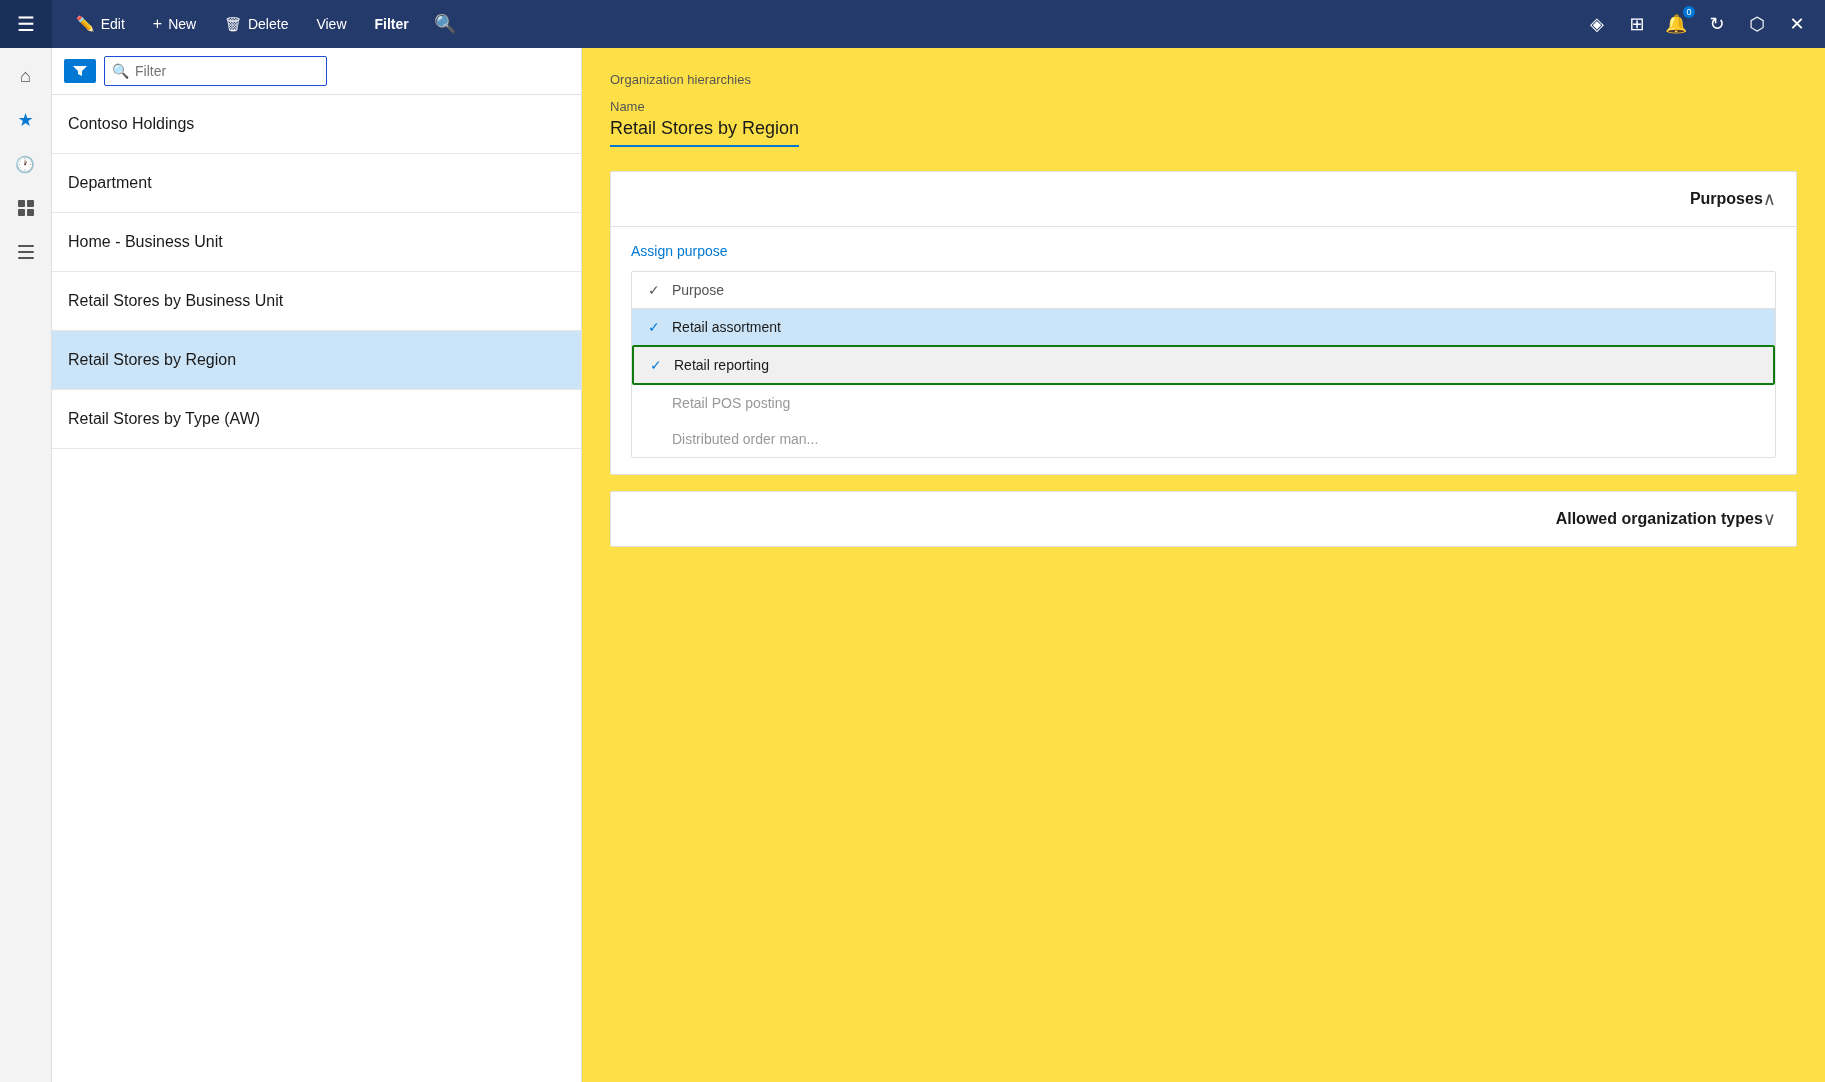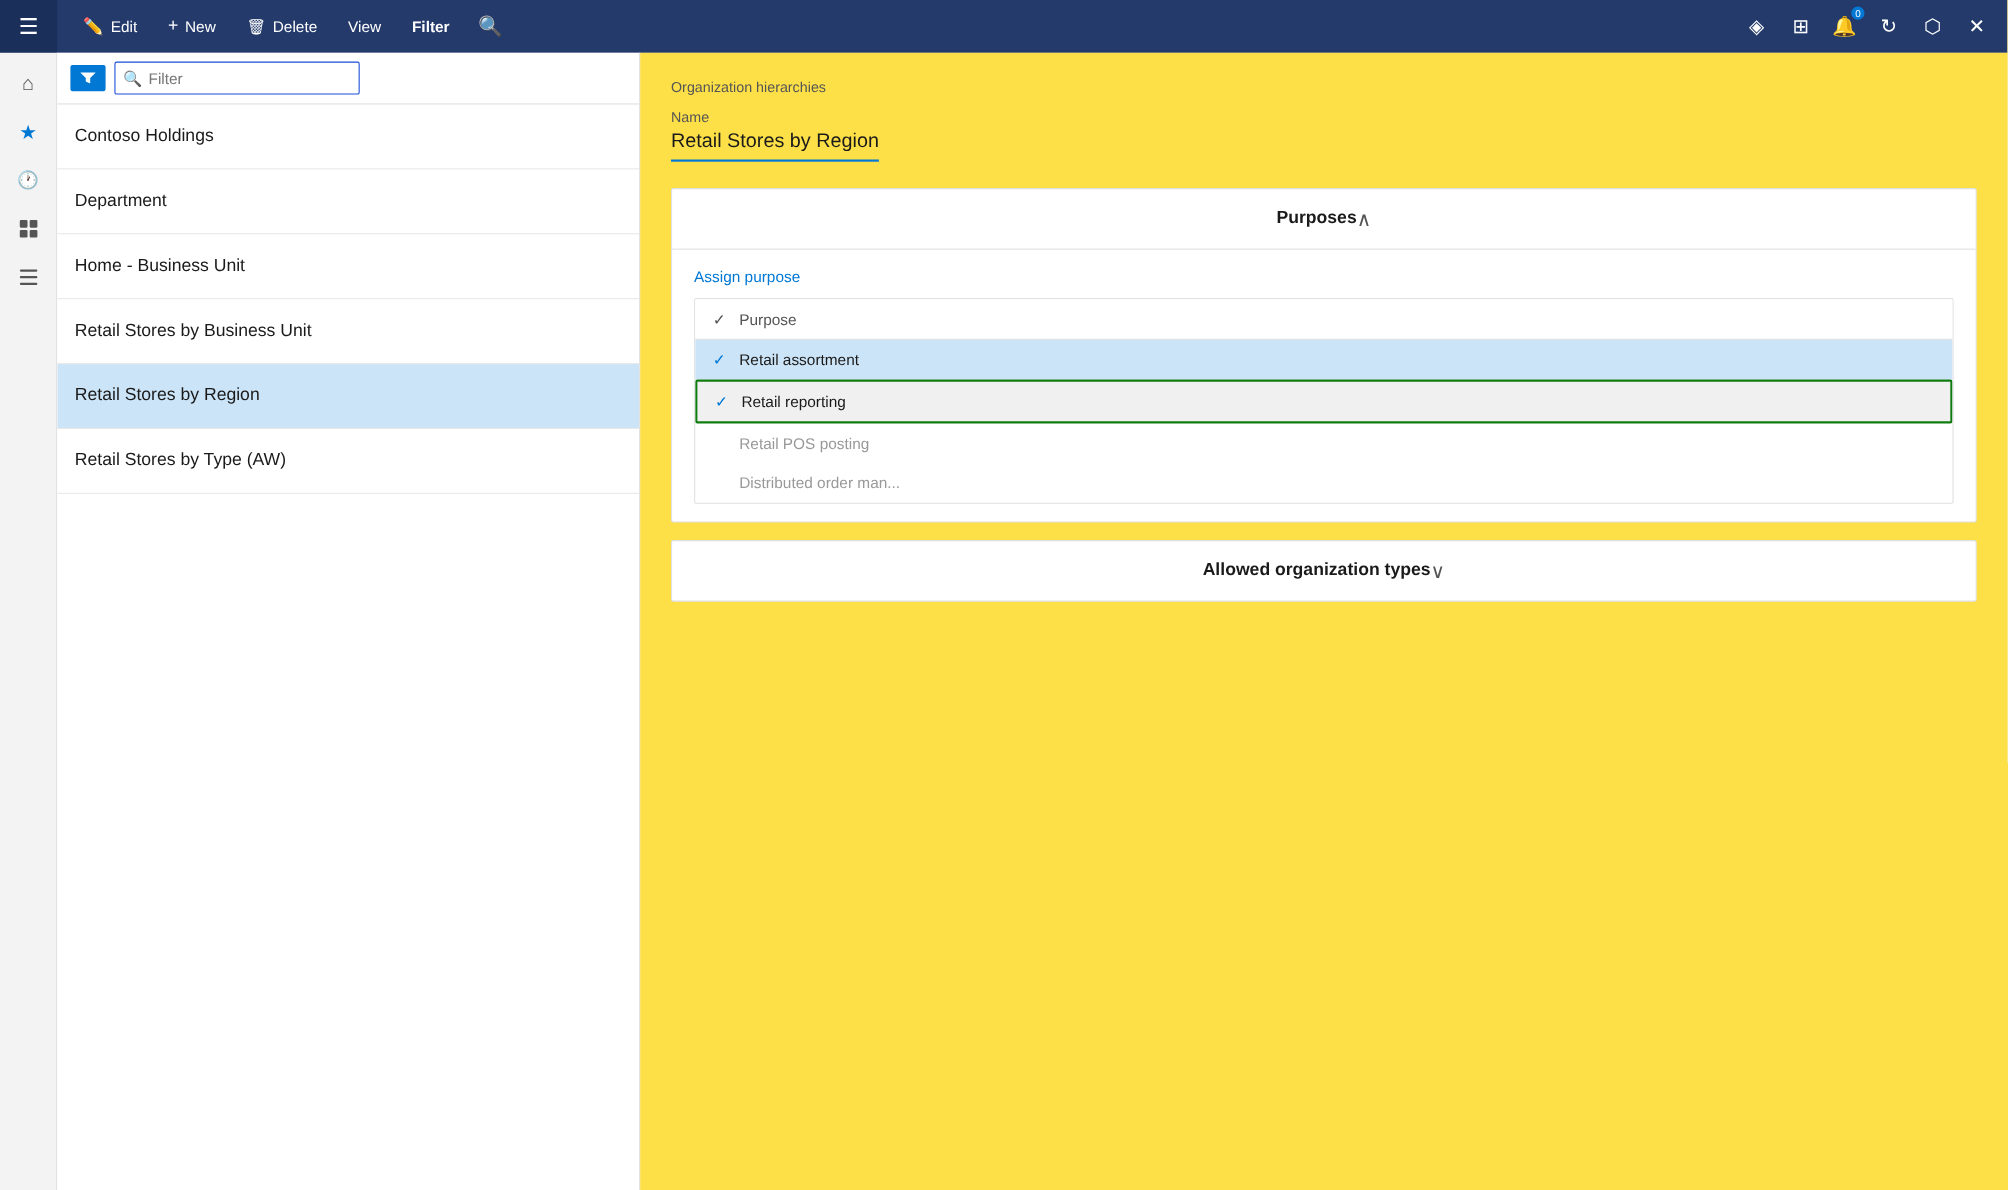--- a/index.html
+++ b/index.html
@@ -233,21 +233,21 @@
     .section-card {
       background: #fff;
       border: 1px solid #e0e0e0;
       border-radius: 2px;
       margin-bottom: 16px;
     }
 
     .section-header {
       display: flex;
       align-items: center;
-      justify-content: center;
+      justify-content: flex-end;
       padding: 16px 20px;
       border-bottom: 1px solid #e0e0e0;
       cursor: pointer;
     }
     .section-header.expanded { border-bottom: 1px solid #e0e0e0; }
 
     .section-title {
       font-size: 16px;
       font-weight: 600;
       color: #1a1a1a;

